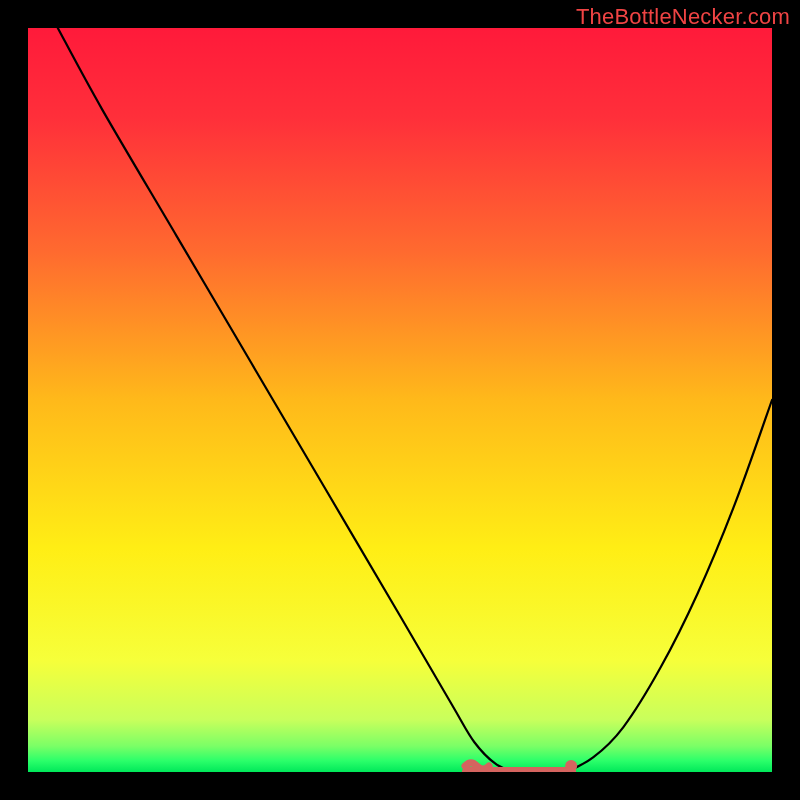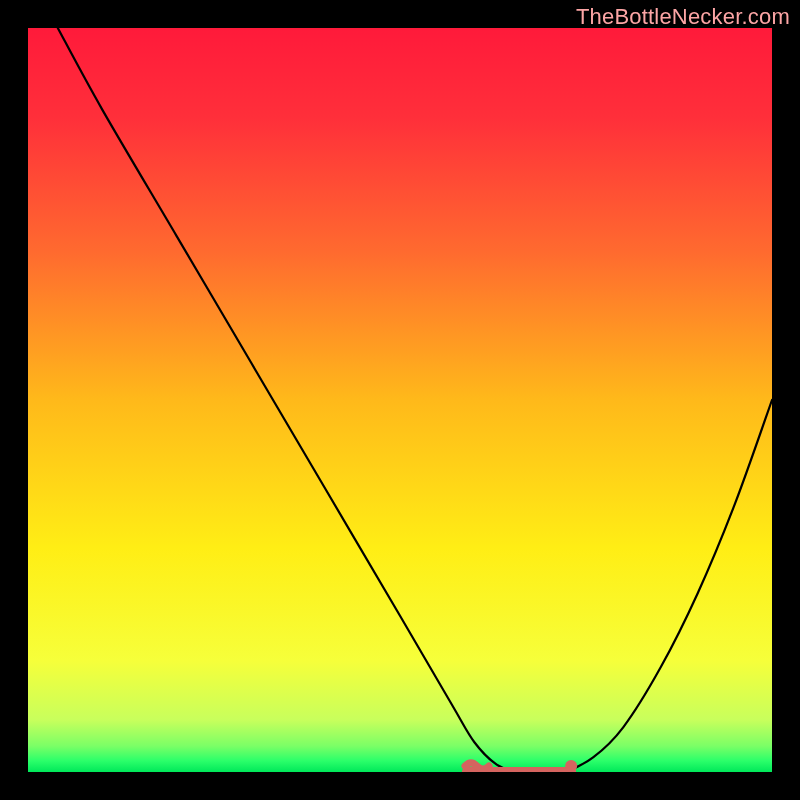--- a/index.html
+++ b/index.html
@@ -9,21 +9,21 @@
     height: 800px;
     background: #000;
     position: relative;
     overflow: hidden;
     font-family: Arial, Helvetica, sans-serif;
   }
   .attribution {
     position: absolute;
     top: 4px;
     right: 10px;
-    color: #fca5a5;
+    color: #ef4444;
     font-size: 22px;
     font-weight: 500;
     letter-spacing: 0.2px;
     z-index: 10;
   }
   .plot-area {
     position: absolute;
     left: 28px;
     top: 28px;
     width: 744px;

